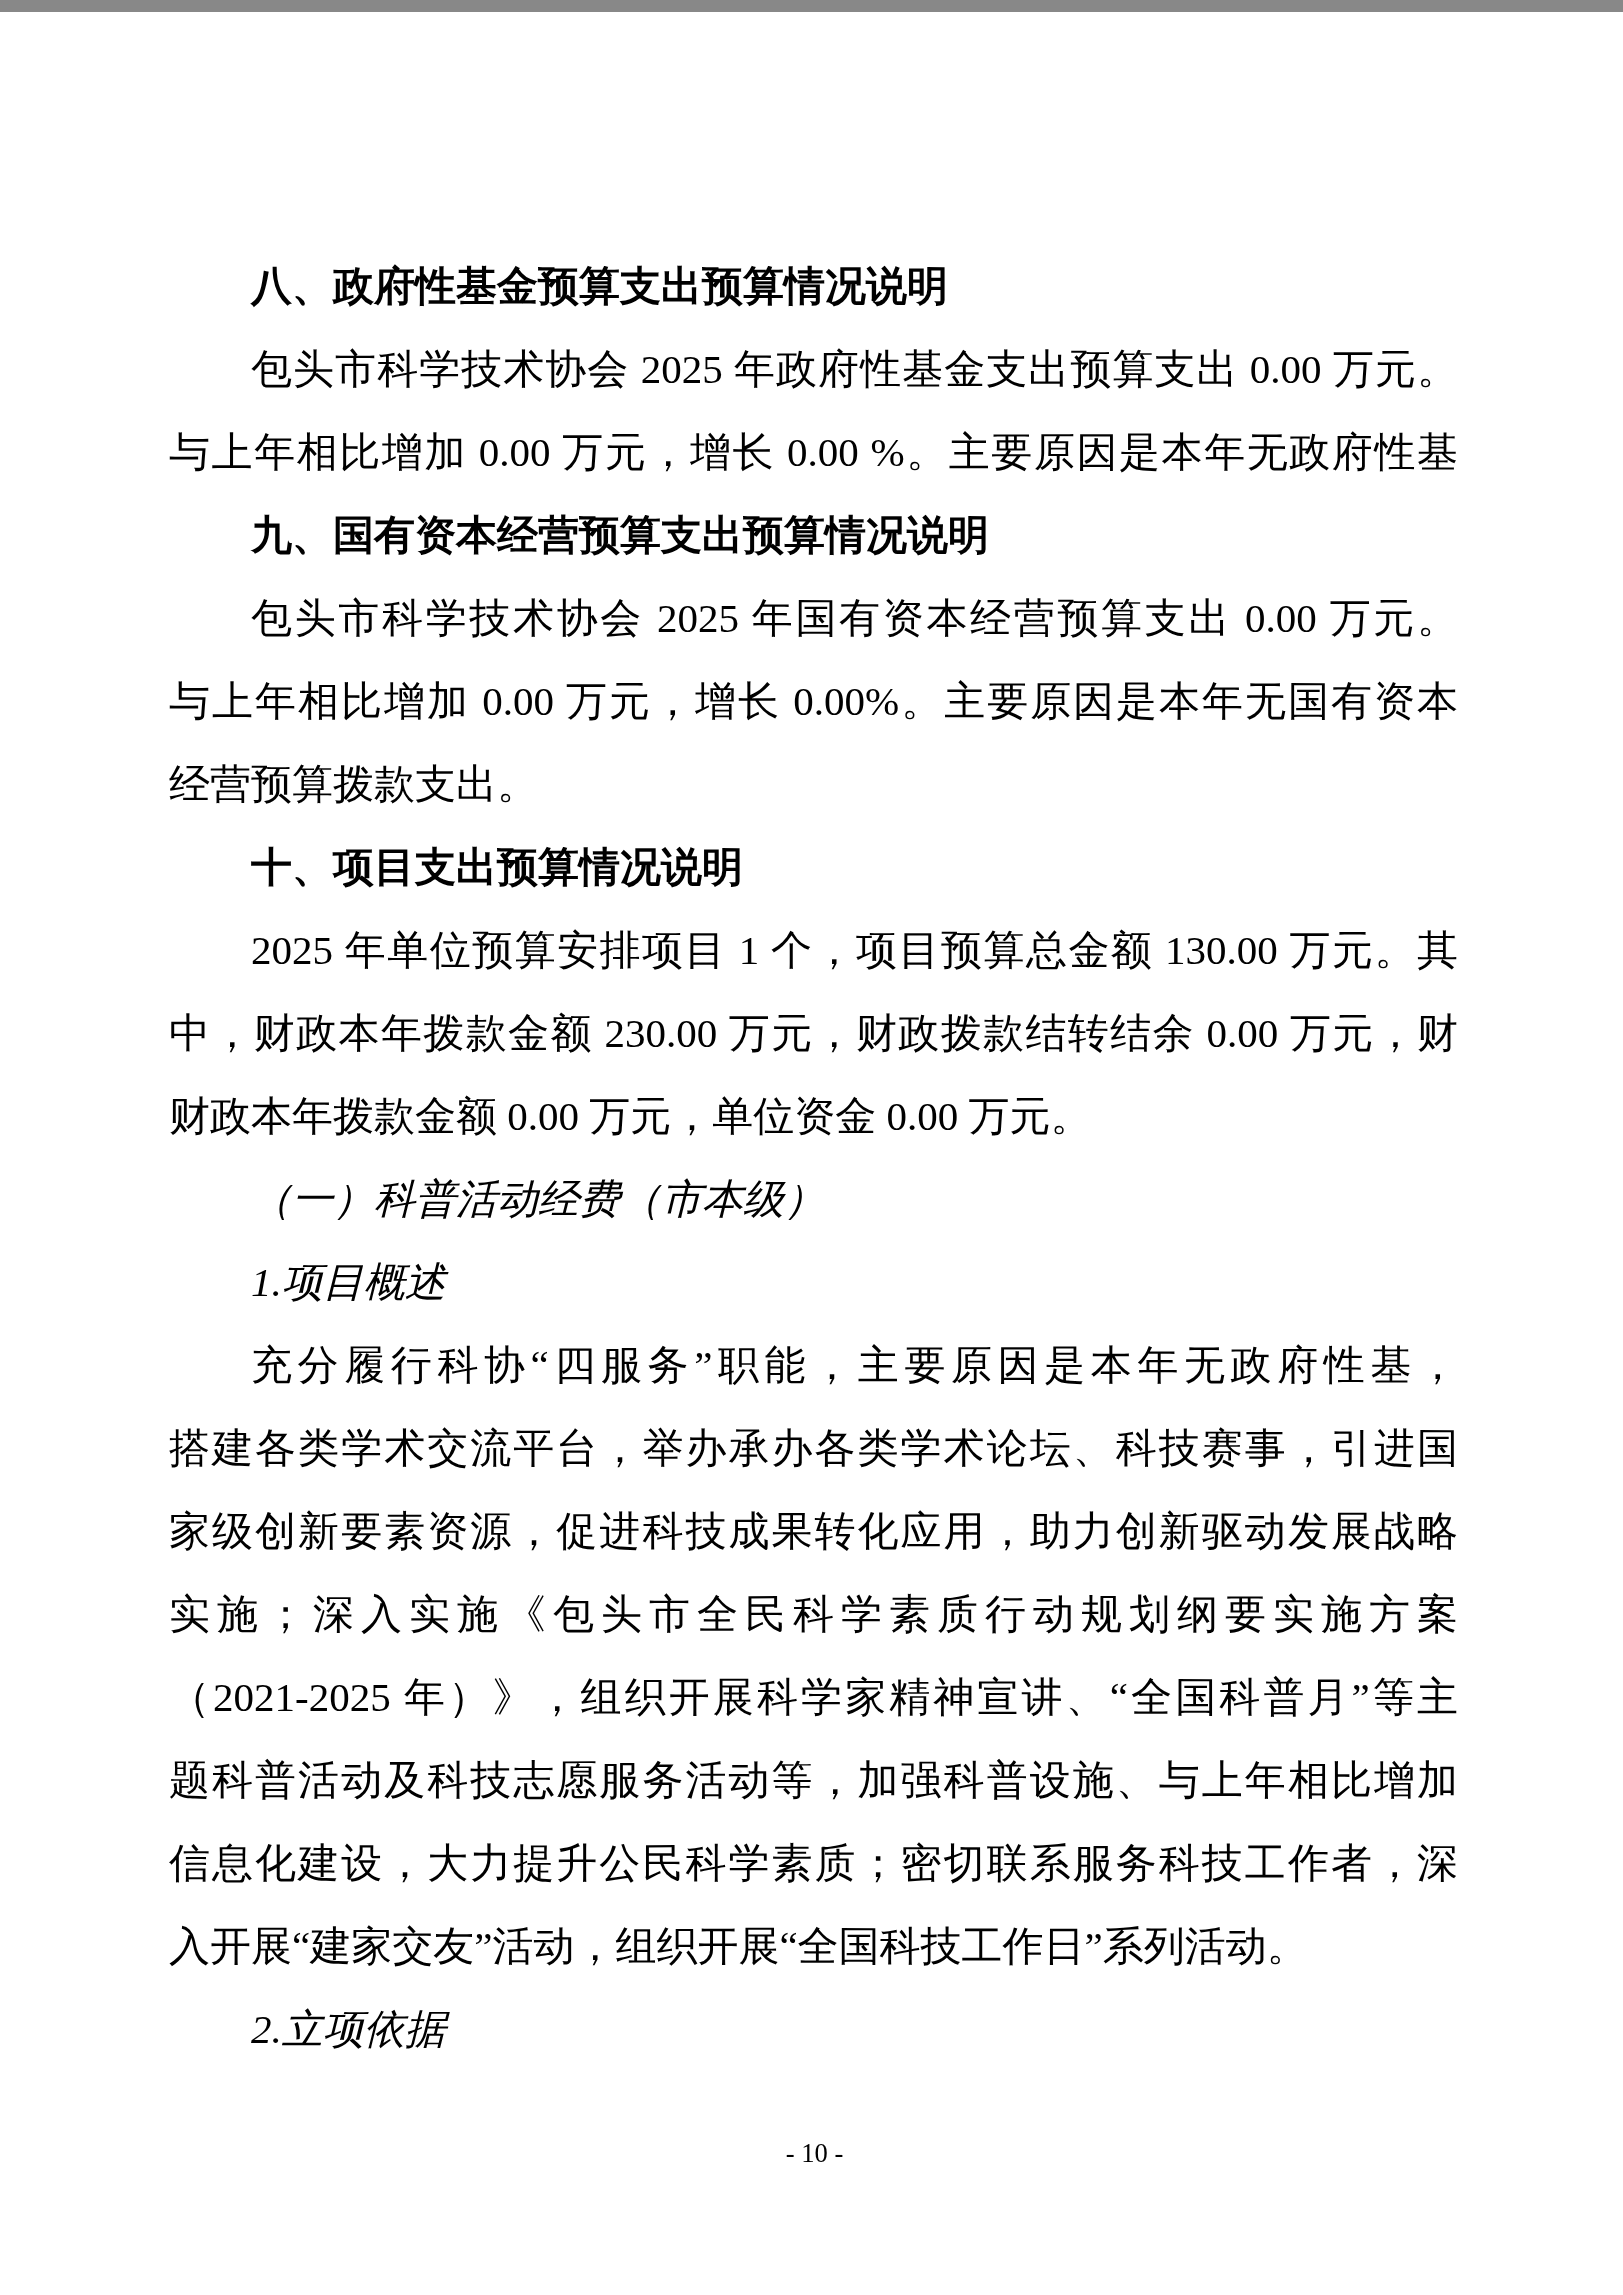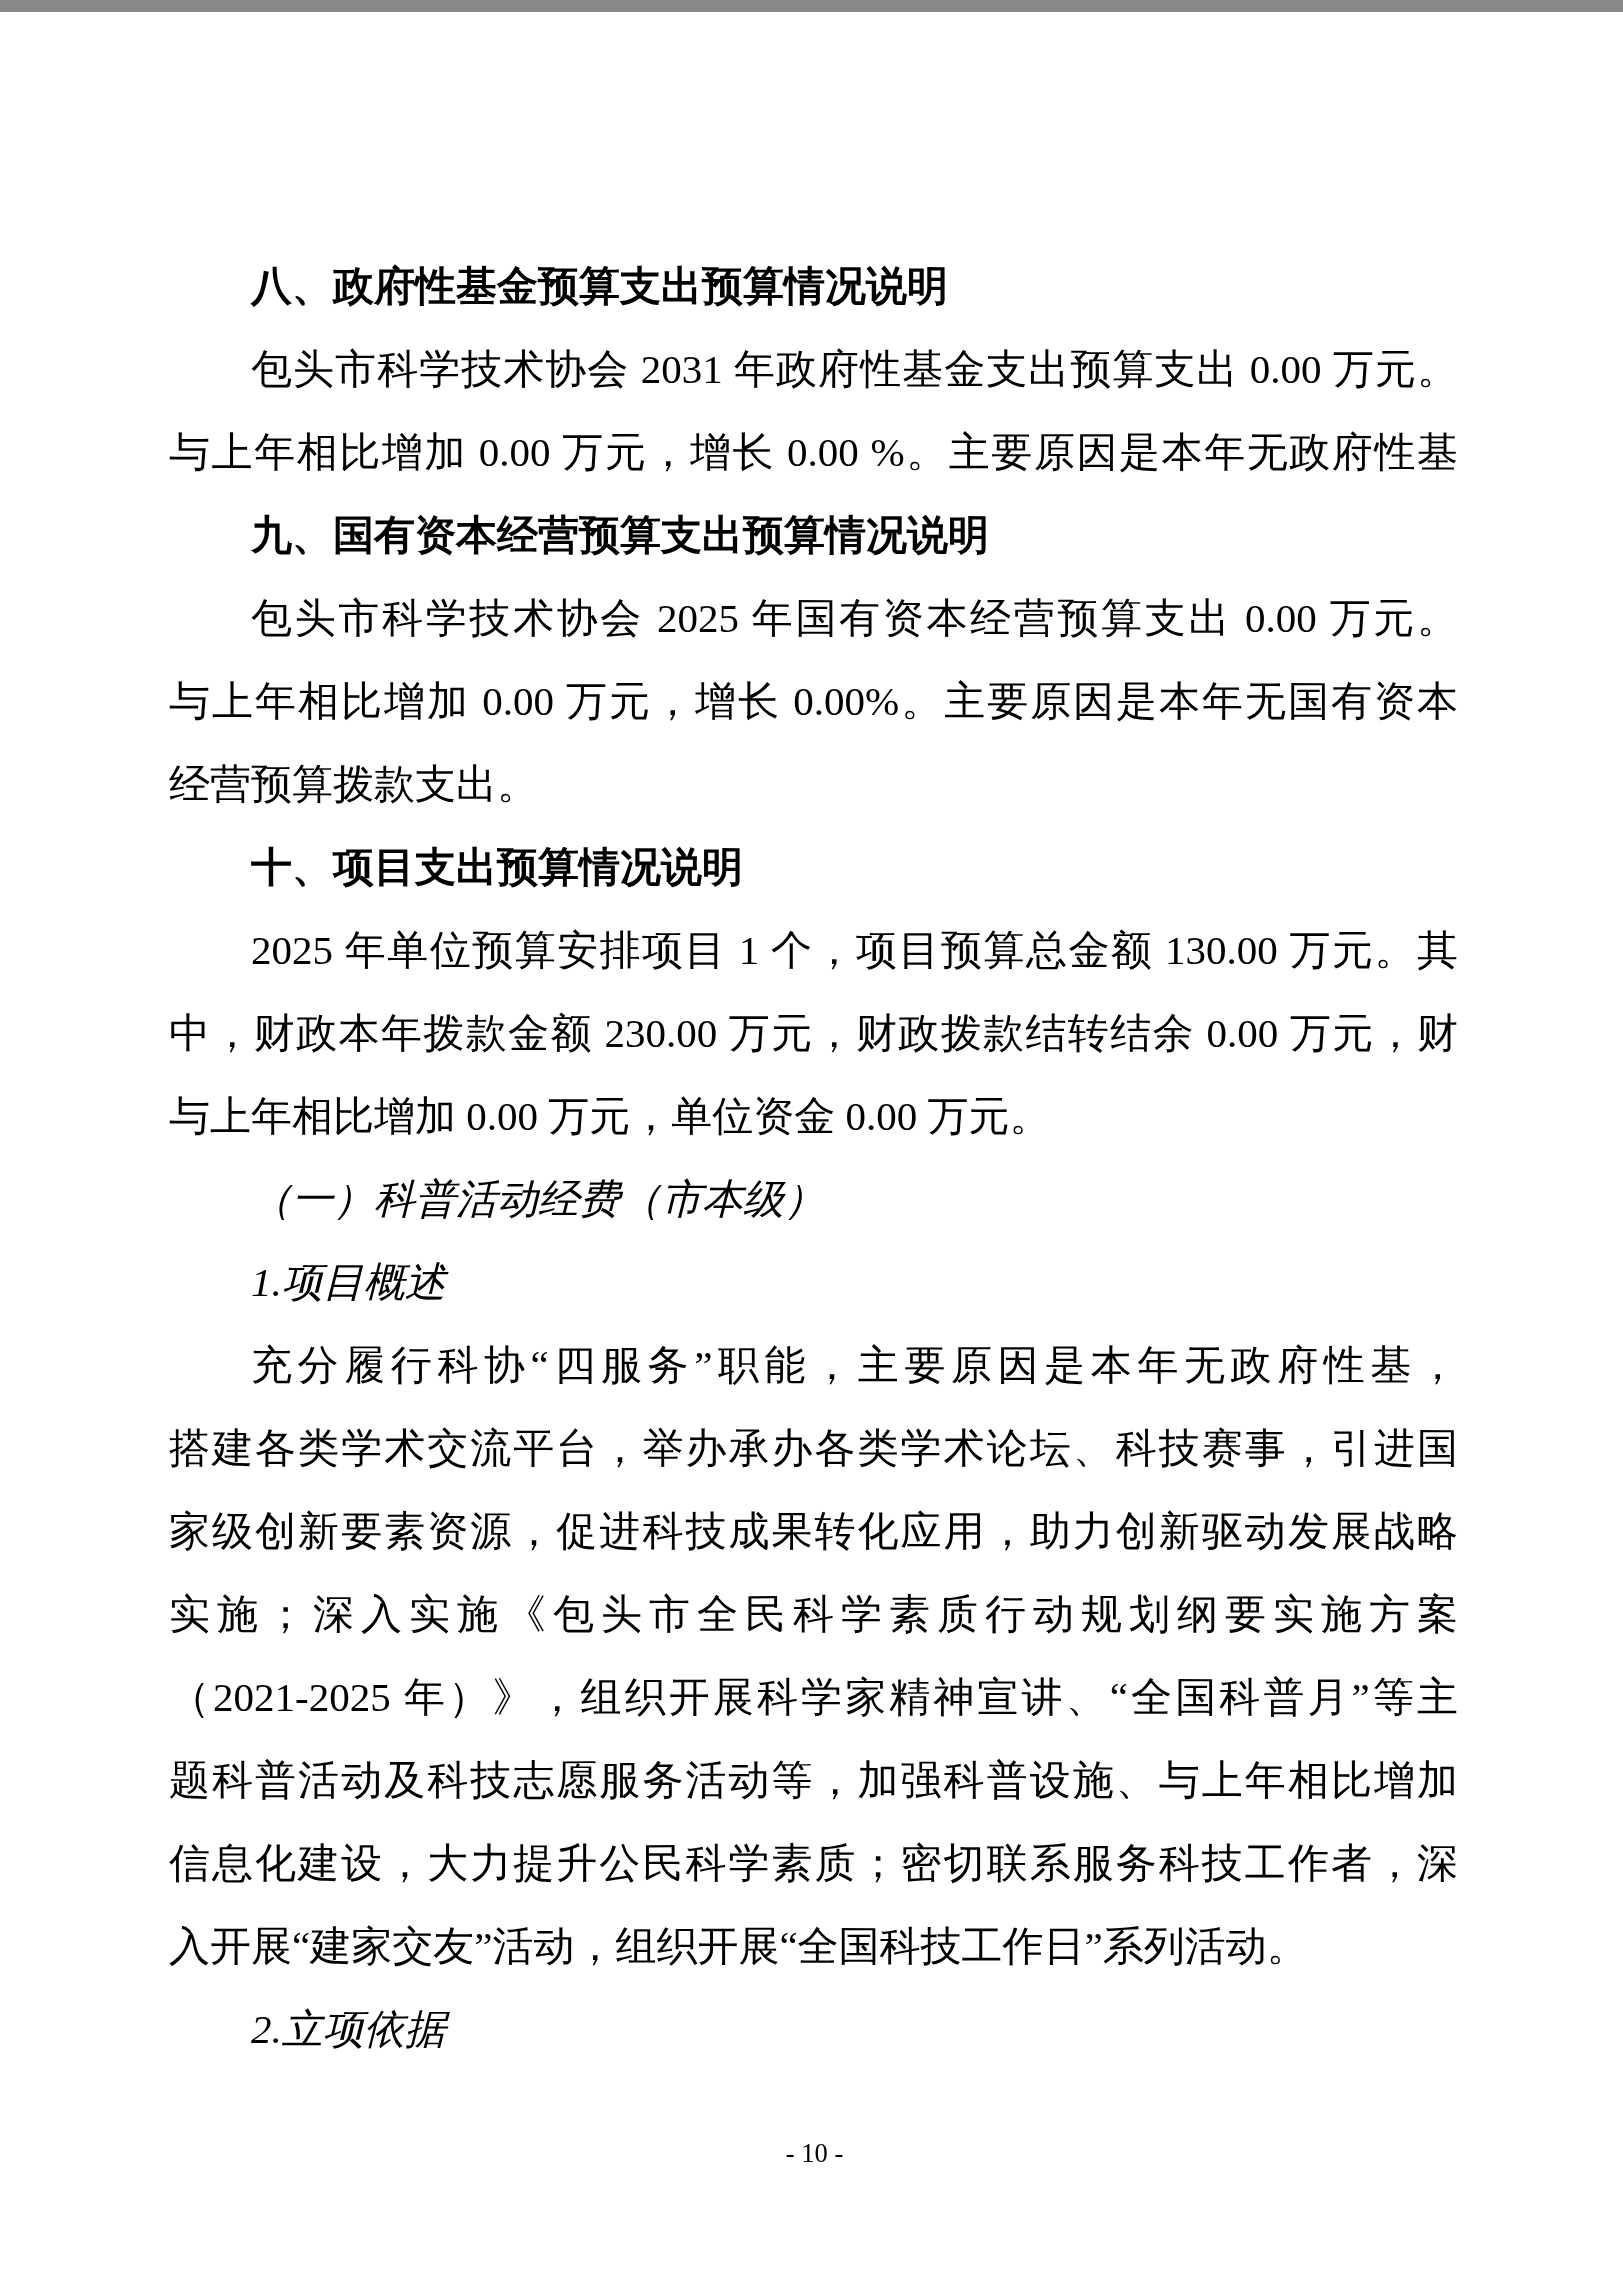--- a/index.html
+++ b/index.html
@@ -73,30 +73,30 @@
     font-family: "Liberation Serif", "DejaVu Serif", serif;
     color: #000000;
   }
 </style>
 </head>
 <body>
 
 <div class="page">
   <div class="content" id="doc-lines">
       <div class="line heading">八、政府性基金预算支出预算情况说明</div>
-      <div class="line indent-justify">包头市科学技术协会 2031 年政府性基金支出预算支出 0.00 万元。</div>
+      <div class="line indent-justify">包头市科学技术协会 2025 年政府性基金支出预算支出 0.00 万元。</div>
       <div class="line justify">与上年相比增加 0.00 万元，增长 0.00 %。主要原因是本年无政府性基</div>
       <div class="line heading">九、国有资本经营预算支出预算情况说明</div>
       <div class="line indent-justify">包头市科学技术协会 2025 年国有资本经营预算支出 0.00 万元。</div>
       <div class="line justify">与上年相比增加 0.00 万元，增长 0.00%。主要原因是本年无国有资本</div>
       <div class="line left">经营预算拨款支出。</div>
       <div class="line heading">十、项目支出预算情况说明</div>
       <div class="line indent-justify">2025 年单位预算安排项目 1 个，项目预算总金额 130.00 万元。其</div>
       <div class="line justify">中，财政本年拨款金额 230.00 万元，财政拨款结转结余 0.00 万元，财</div>
-      <div class="line left">与上年相比增加 0.00 万元，单位资金 0.00 万元。</div>
+      <div class="line left">财政本年拨款金额 0.00 万元，单位资金 0.00 万元。</div>
       <div class="line indent-left">（一）科普活动经费（市本级）</div>
       <div class="line indent-left">1.项目概述</div>
       <div class="line indent-justify">充分履行科协“四服务”职能，主要原因是本年无政府性基，</div>
       <div class="line justify">搭建各类学术交流平台，举办承办各类学术论坛、科技赛事，引进国</div>
       <div class="line justify">家级创新要素资源，促进科技成果转化应用，助力创新驱动发展战略</div>
       <div class="line justify">实施；深入实施《包头市全民科学素质行动规划纲要实施方案</div>
       <div class="line justify">（2021-2025 年）》，组织开展科学家精神宣讲、“全国科普月”等主</div>
       <div class="line justify">题科普活动及科技志愿服务活动等，加强科普设施、与上年相比增加</div>
       <div class="line justify">信息化建设，大力提升公民科学素质；密切联系服务科技工作者，深</div>
       <div class="line left">入开展“建家交友”活动，组织开展“全国科技工作日”系列活动。</div>

